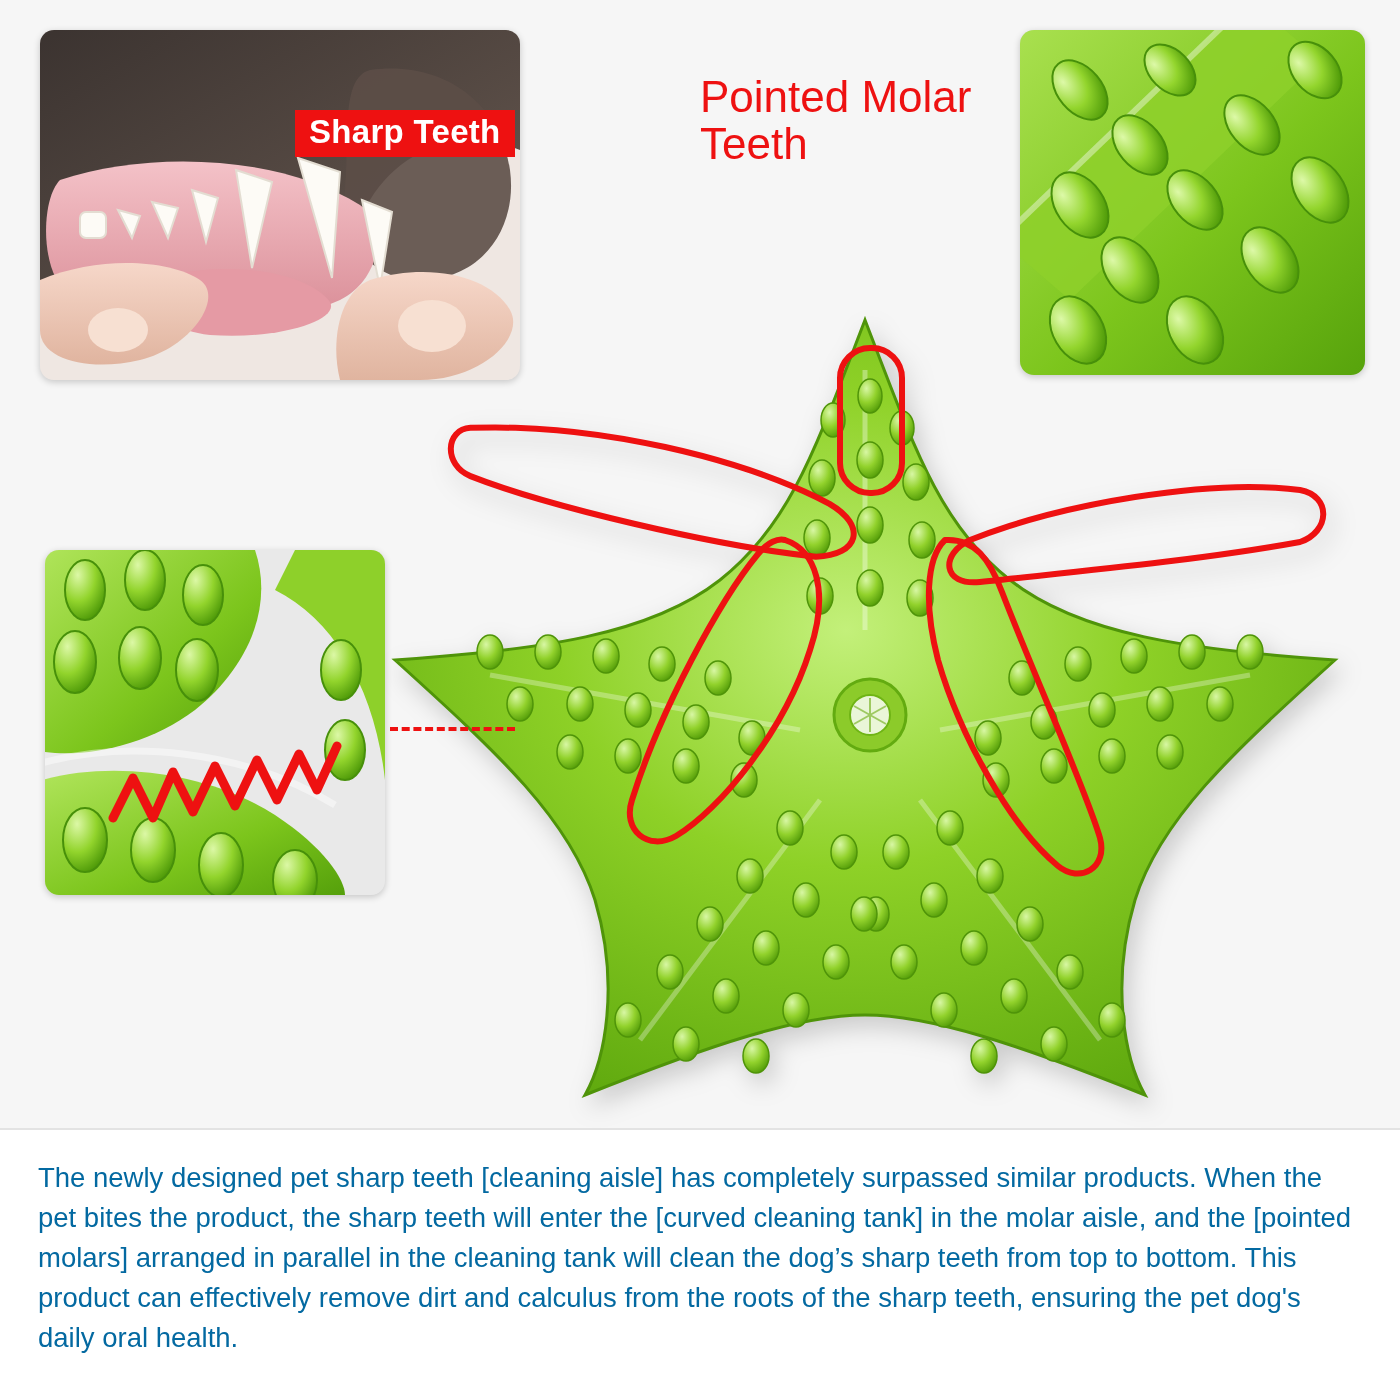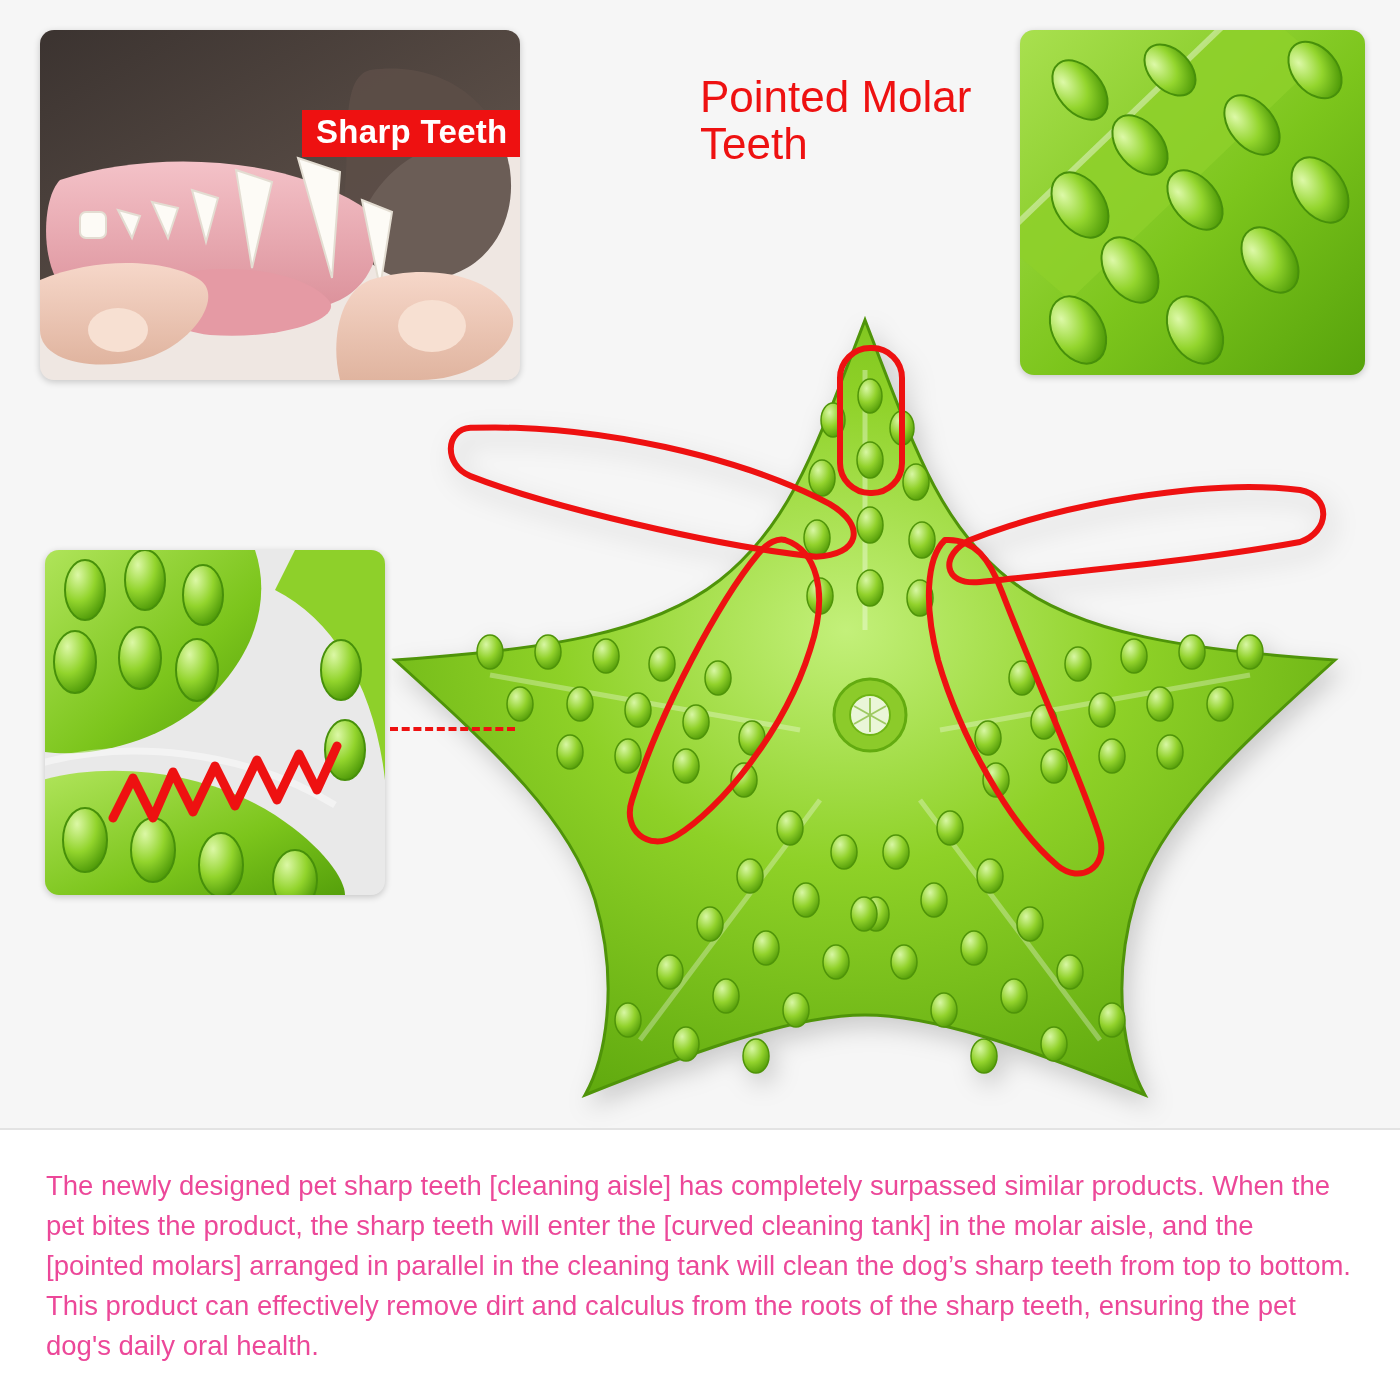--- a/index.html
+++ b/index.html
@@ -79,21 +79,21 @@
     position: absolute;
     background: #ee1111;
     color: #ffffff;
     font-size: 33px;
     font-weight: bold;
     padding: 3px 14px 6px 14px;
     letter-spacing: 0.3px;
     white-space: nowrap;
   }
   .chip-teeth {
-    left: 262px;
+    left: 255px;
     top: 80px;
     z-index: 5;
   }
 
   .callout {
     position: absolute;
     color: #ee1111;
     font-size: 44px;
     font-weight: normal;
     line-height: 1.06;
@@ -126,22 +126,22 @@
     position: absolute;
     left: 0;
     top: 1130px;
     width: 1400px;
     height: 270px;
     background: #ffffff;
     box-sizing: border-box;
     padding: 24px 34px 0 34px;
   }
   .caption p {
-    margin: 12px;
-    color: #ec4899;
+    margin: 4px;
+    color: #0369a1;
     font-size: 27.5px;
     line-height: 1.45;
     text-align: left;
   }
 
   .divider {
     position: absolute;
     left: 0;
     top: 1128px;
     width: 1400px;

